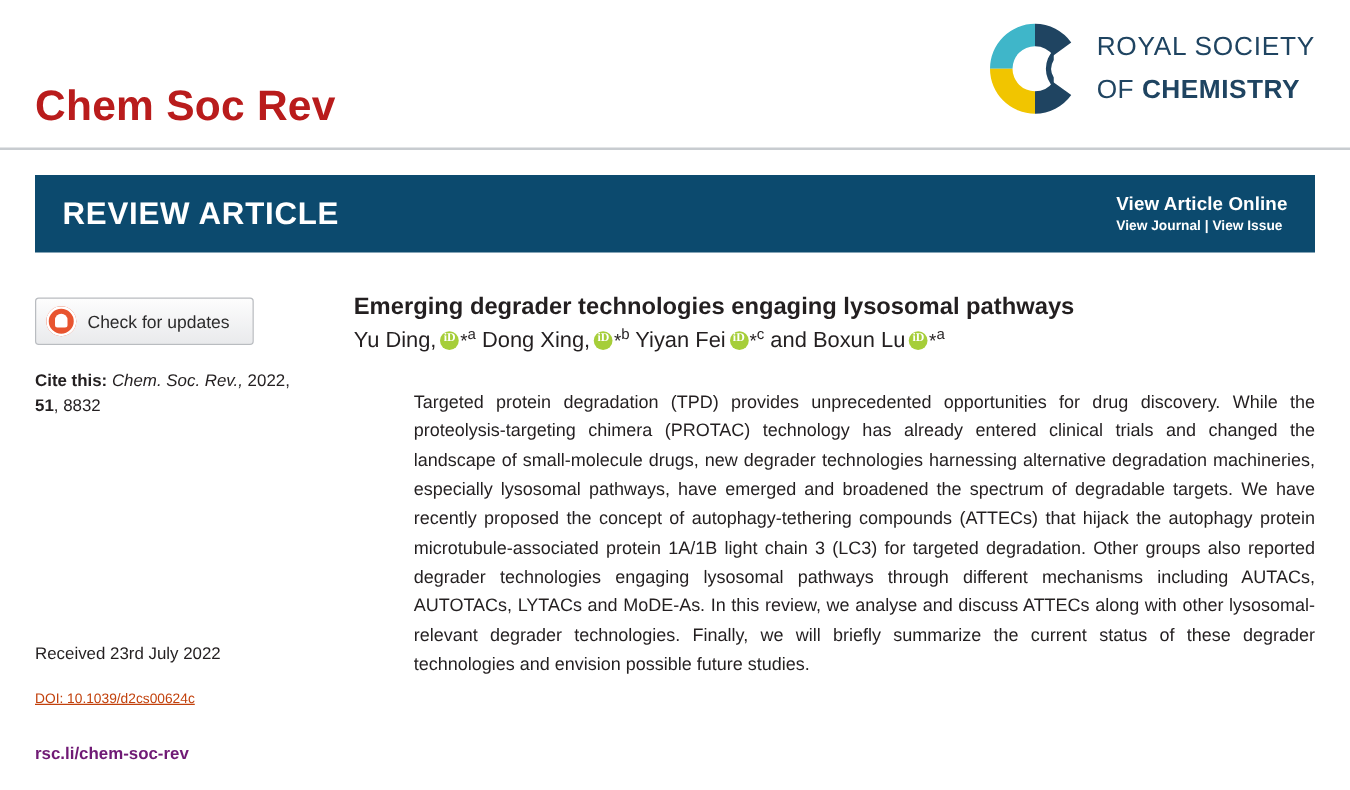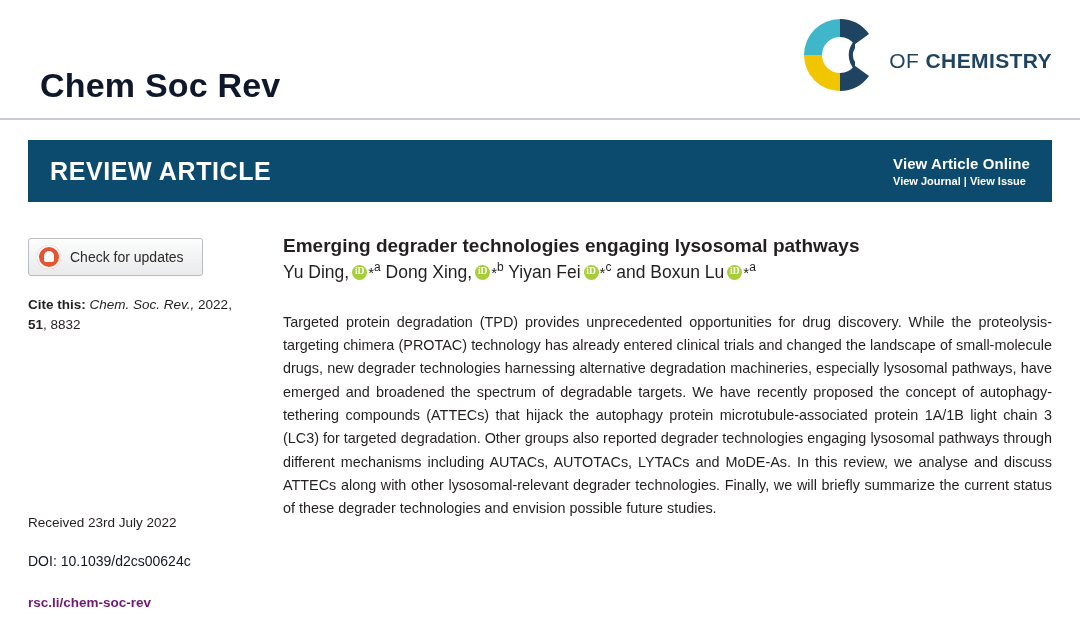--- a/index.html
+++ b/index.html
@@ -21,22 +21,21 @@
     position: relative;
     height: 122px;
   }
   .journal-title {
     position: absolute;
     left: 28px;
     top: 66px;
     font-size: 34px;
     font-weight: bold;
     letter-spacing: 0.2px;
-    color: #0f172a;
-    margin-left: 12px;
+    color: #b91c1c;
   }
   .rsc-logo {
     position: absolute;
     right: 28px;
     top: 18px;
     display: flex;
     align-items: center;
     gap: 12px;
   }
   .rsc-mark {
@@ -157,22 +156,23 @@
     position: absolute;
     left: 28px;
     top: 515px;
     font-size: 13.5px;
     color: #231f20;
   }
   .doi {
     position: absolute;
     left: 28px;
     top: 553px;
-    font-size: 14px;
-    color: #0f172a;
+    font-size: 11px;
+    color: #c2410c;
+    text-decoration: underline;
   }
   .rsc-li {
     position: absolute;
     left: 28px;
     top: 595px;
     font-size: 13.5px;
     font-weight: bold;
     color: #701a75;
   }
 
@@ -217,20 +217,21 @@
   }
   .sup { font-size: 12px; vertical-align: super; }
   .star { font-size: 15px; }
 
   .abstract {
     margin-top: 26px;
     font-size: 14.4px;
     line-height: 1.62;
     text-align: justify;
     color: #231f20;
+    margin-left: 48px;
   }
 </style>
 </head>
 <body>
 
 <div class="masthead">
 
   <div class="journal-title">Chem Soc Rev</div>
 
   <div class="rsc-logo">
@@ -239,20 +240,21 @@
         <circle cx="37" cy="37" r="36" fill="#ffffff"></circle>
         <path d="M37 1 A36 36 0 0 0 1 37 L19 37 A18 18 0 0 1 37 19 Z" fill="#3fb6c9"></path>
         <path d="M1 37 A36 36 0 0 0 37 73 L37 55 A18 18 0 0 1 19 37 Z" fill="#f1c500"></path>
         <path d="M37 73 A36 36 0 0 0 66 58 L51.5 47.5 A18 18 0 0 1 37 55 Z" fill="#1f4461"></path>
         <path d="M66 16 A36 36 0 0 0 37 1 L37 19 A18 18 0 0 1 51.5 26.5 Z" fill="#1f4461"></path>
         <circle cx="37" cy="37" r="13" fill="#ffffff"></circle>
         <path d="M52 22 A21 21 0 0 0 52 52 L52 44 A13.5 13.5 0 0 1 52 30 Z" fill="#1f4461"></path>
       </svg>
     </div>
     <div class="rsc-wordmark">
+      <div class="line1">ROYAL SOCIETY</div>
       <div class="line2"><span>OF </span><b>CHEMISTRY</b></div>
     </div>
   </div>
 
   <div class="header-rule"></div>
 </div>
 
 <div class="band">
   <div class="band-title">REVIEW ARTICLE</div>
   <div class="band-right">

